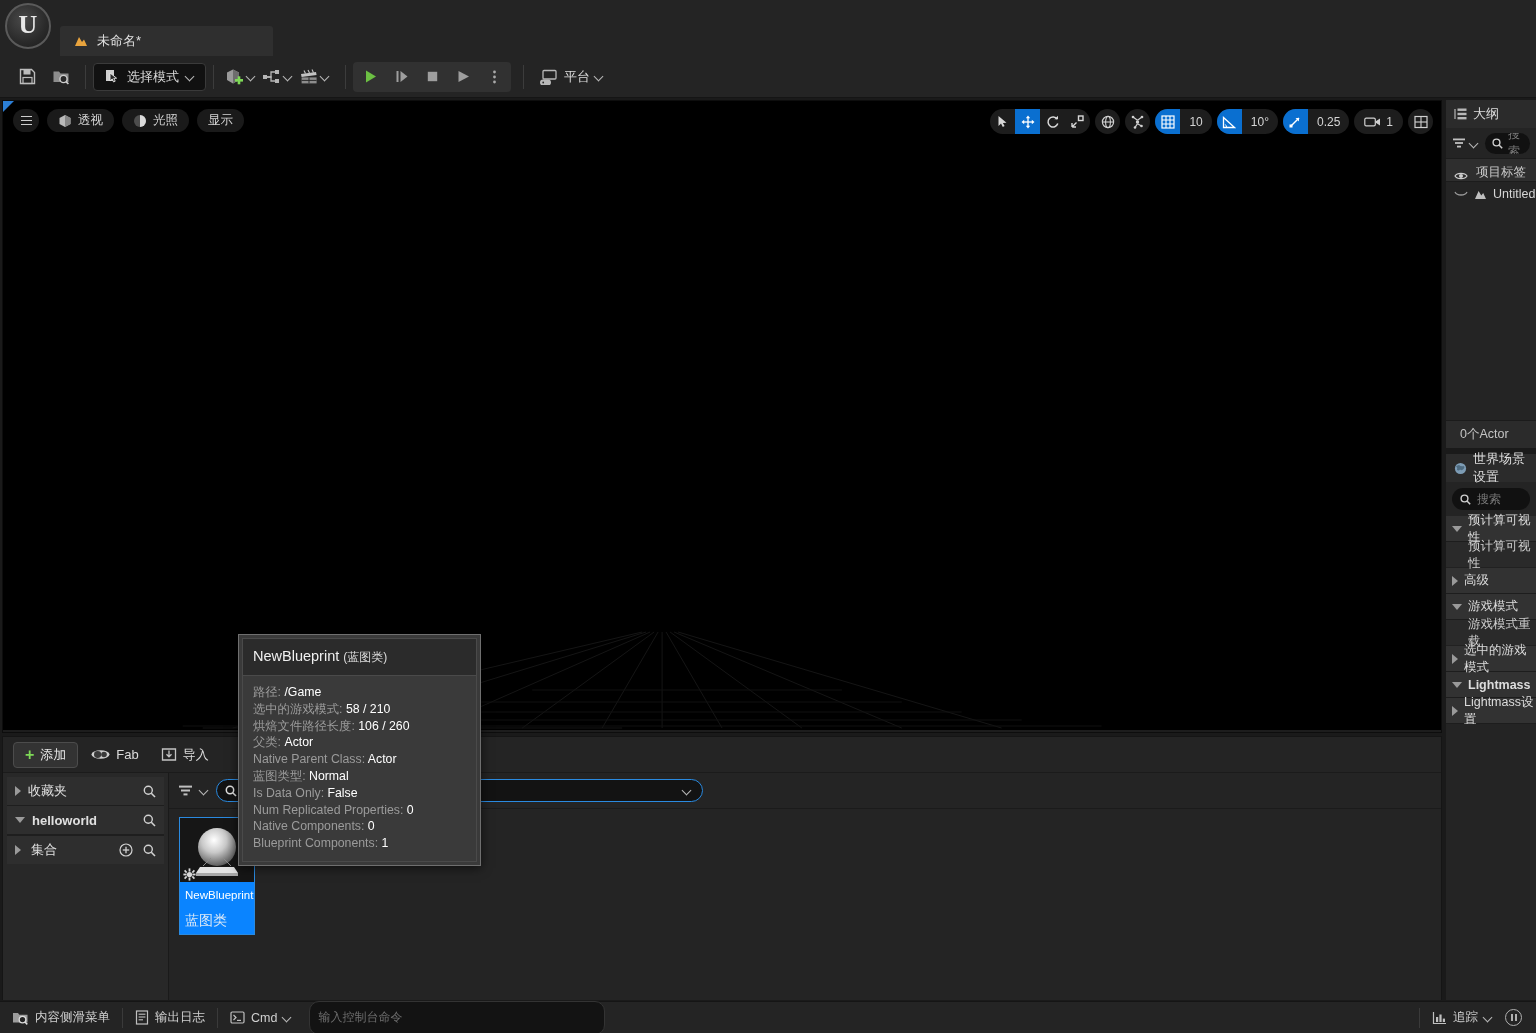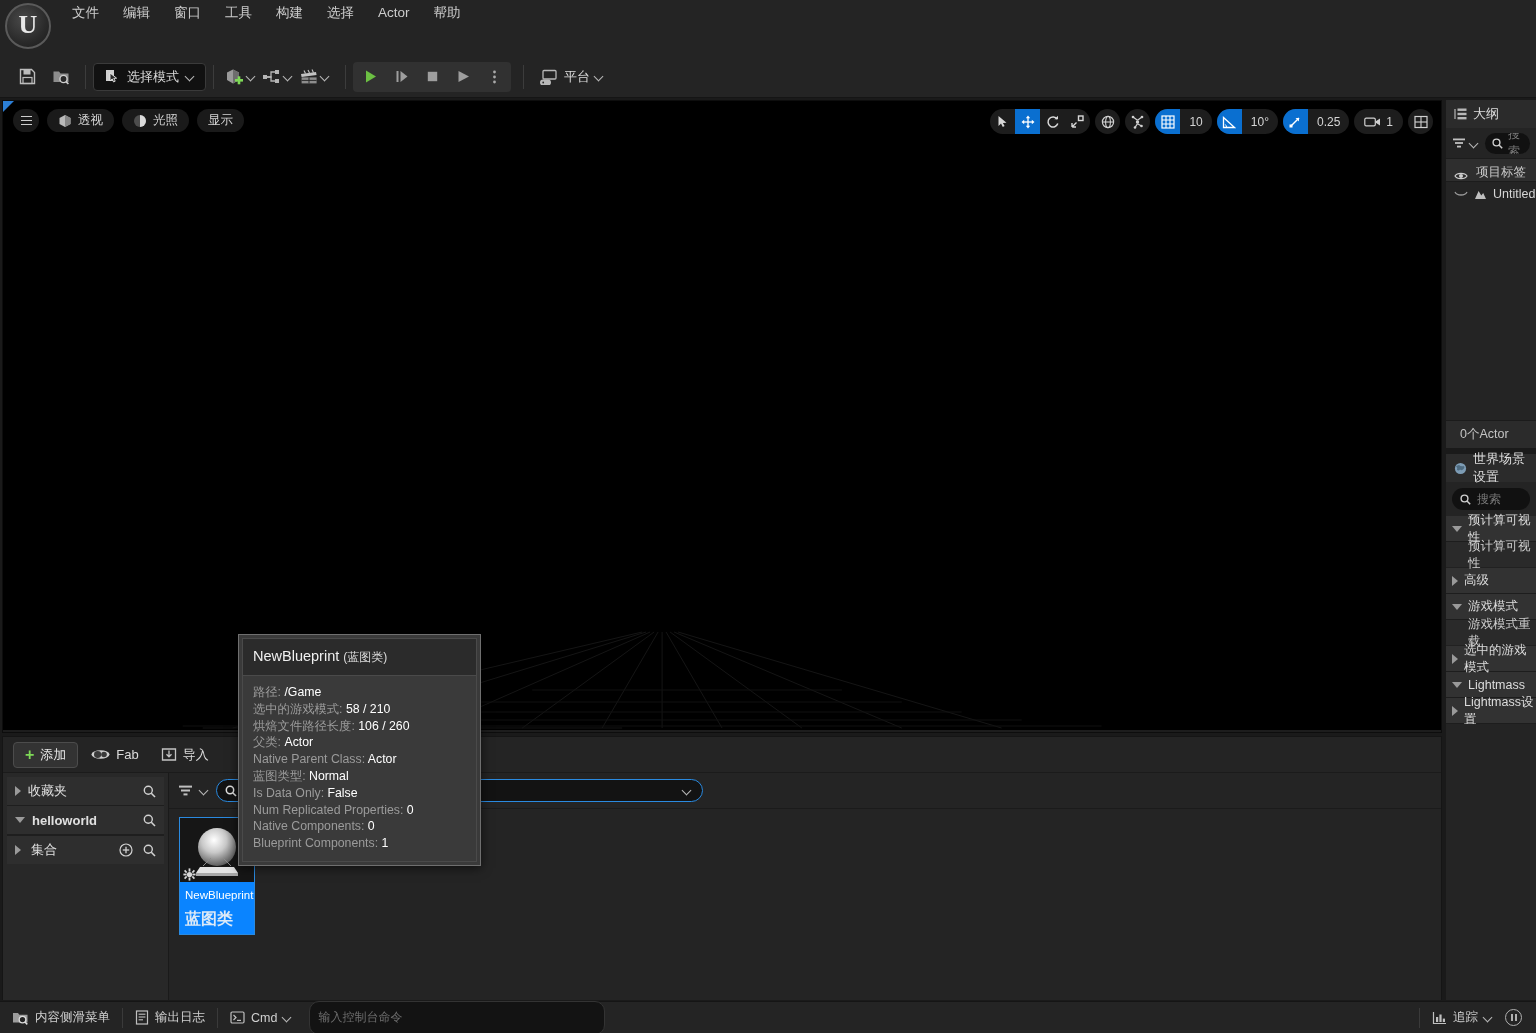--- a/index.html
+++ b/index.html
@@ -148,21 +148,21 @@
 
   .worldsettings { position: absolute; left: 0; top: 354px; width: 90px; height: 546px; background: #242424; }
   .ws-search {
     margin: 6px; height: 22px; background: #111111; border-radius: 11px;
     display: flex; align-items: center; gap: 6px; padding: 0 8px; font-size: 12px; color: #777;
   }
   .ws-cat {
     height: 26px; background: #323232; display: flex; align-items: center; gap: 6px; padding-left: 6px;
     font-size: 12.5px; color: #dcdcdc; border-bottom: 1px solid #1d1d1d;
   }
-  .ws-cat.bold { font-weight: normal; }
+  .ws-cat.bold { font-weight: bold; }
   .ws-prop {
     height: 26px; background: #2a2a2a; display: flex; align-items: center; padding-left: 22px;
     font-size: 12.5px; color: #cfcfcf; border-bottom: 1px solid #212121;
   }
   .tri { width: 0; height: 0; flex: 0 0 auto; }
   .tri.down { border-left: 5px solid transparent; border-right: 5px solid transparent; border-top: 6px solid #9a9a9a; }
   .tri.right { border-top: 5px solid transparent; border-bottom: 5px solid transparent; border-left: 6px solid #9a9a9a; }
 
   
   .contentbrowser {
@@ -221,21 +221,21 @@
   }
   .cb-grid { flex: 1; padding: 8px 10px; display: flex; flex-wrap: wrap; gap: 10px; align-content: flex-start; }
   .asset {
     width: 76px; height: 118px; background: #0a84ff; border: 1px solid #2a8ae0;
     display: flex; flex-direction: column; cursor: default;
   }
   .asset-thumb {
     height: 66px; background: #161616; border-bottom: 2px solid #0a84ff; position: relative; overflow: hidden;
   }
   .asset-name { font-size: 11.5px; color: #ffffff; padding: 5px 5px 0 5px; line-height: 1.15; }
-  .asset-type { font-size: 16px; color: #dce9f7; padding: 0 5px 4px 5px; margin-top: auto; font-weight: bold; }
+  .asset-type { font-size: 14px; color: #dce9f7; padding: 0 5px 4px 5px; margin-top: auto; }
   .asset-badge {
     position: absolute; left: 2px; bottom: 1px; width: 14px; height: 14px;
     display: flex; align-items: center; justify-content: center;
   }
   .cb-status {
     height: 26px; display: flex; align-items: center; padding-left: 10px;
     font-size: 12.5px; color: #c9c9c9; border-top: 1px solid #1b1b1b;
   }
 
   
@@ -283,29 +283,29 @@
 </style>
 </head>
 <body>
 
 <div id="app">
 
   <div class="menubar">
     <div class="ue-logo">
       <span>U</span>
     </div>
-    <div class="menu-items">
-      <div class="menu-item">文件</div>
-      <div class="menu-item">编辑</div>
-      <div class="menu-item">窗口</div>
-      <div class="menu-item">工具</div>
-      <div class="menu-item">构建</div>
-      <div class="menu-item">选择</div>
-      <div class="menu-item">Actor</div>
-      <div class="menu-item">帮助</div>
+    <div class="tabstrip">
+      <div class="tab">
+        <span class="tab-icon">
+          <svg width="14" height="12" viewBox="0 0 14 12">
+              <path d="M1 11 L5 2 L8 7 L10 4.5 L13 11 Z" fill="#e8a33d"></path>
+            </svg>
+        </span>
+        <span class="tab-label">未命名*</span>
+      </div>
     </div>
   </div>
 
   <div class="toolbar">
     <div style="width:10px"></div>
     <div class="tb-icon">
       <svg class="icon-svg" width="17" height="17" viewBox="0 0 17 17">
         <path d="M1.5 1.5 H12.5 L15.5 4.5 V15.5 H1.5 Z" fill="none" stroke="#bdbdbd" stroke-width="1.4"></path>
         <rect x="4.5" y="1.5" width="7" height="5" fill="#bdbdbd"></rect>
         <rect x="4" y="9.5" width="9" height="6" fill="none" stroke="#bdbdbd" stroke-width="1.2"></rect>

